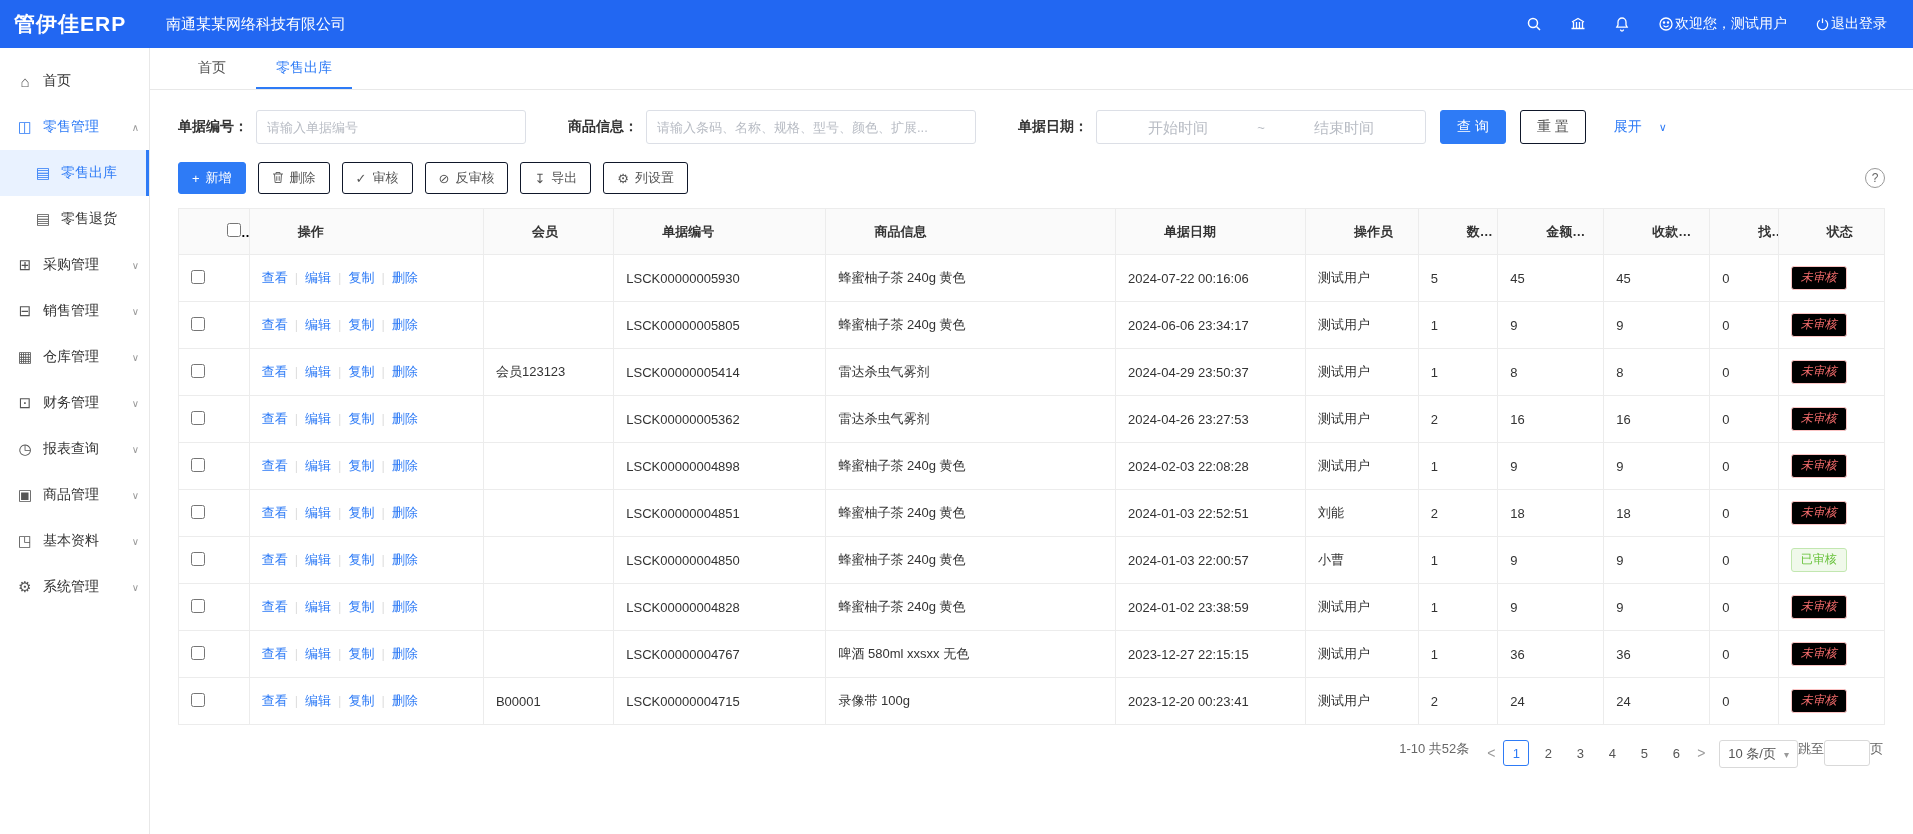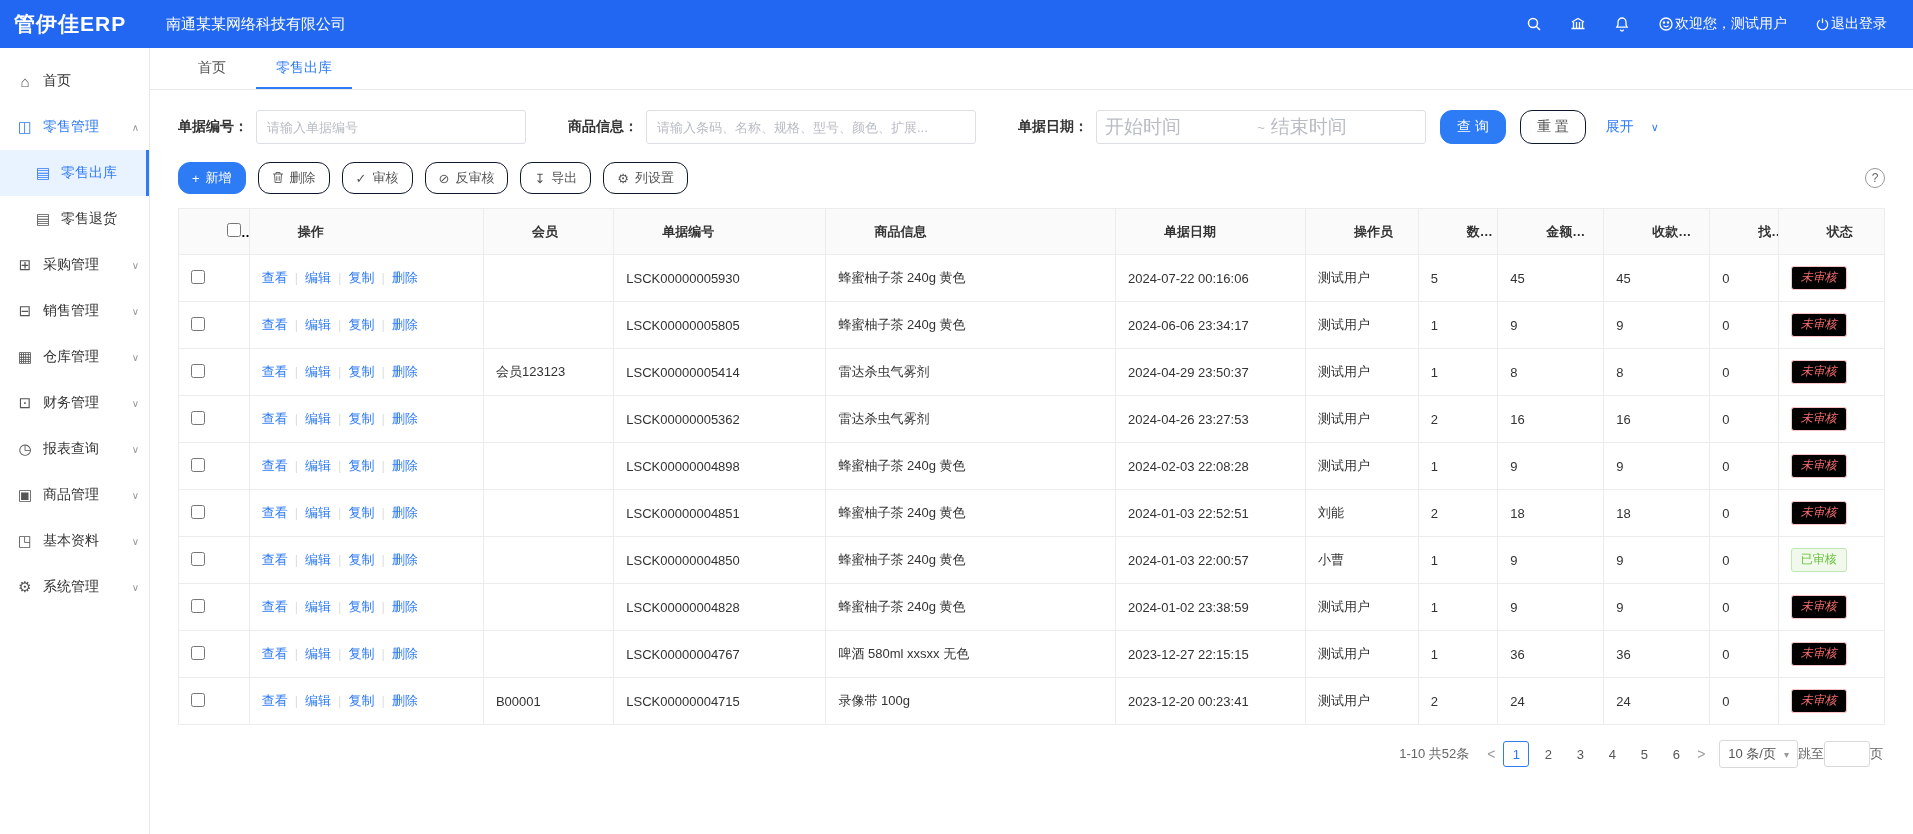--- a/index.html
+++ b/index.html
@@ -36,27 +36,27 @@
 
   
   .filter-row { display:flex; align-items:center; padding:20px 0 16px; }
   .f-label { font-size:14px; font-weight:bold; color:#333; white-space:nowrap; margin-right:8px; }
   .gap { margin-left:42px; }
   .f-input { height:34px; border:1px solid #dcdfe6; border-radius:3px; padding:0 10px; font-size:13px; color:#333; outline:none; font-family:inherit; }
   .f-input::placeholder, .date-input::placeholder, .pg-jump::placeholder { color:#b8bcc4; }
   .w-bill { width:270px; }
   .w-product { width:330px; }
   .date-range { width:330px; height:34px; border:1px solid #dcdfe6; border-radius:3px; display:flex; align-items:center; padding:0 8px; }
-  .date-input { border:none; outline:none; flex:1; height:100%; font-size:19px; font-family:inherit; min-width:0; }
+  .date-input { border:none; outline:none; flex:1; height:100%; font-size:15px; text-align:center; font-family:inherit; min-width:0; }
   .date-sep { color:#b8bcc4; padding:0 6px; font-size:13px; }
-  .btn { height:34px; border-radius:12px; font-size:14px; padding:0 16px; cursor:pointer; display:inline-flex; align-items:center; gap:6px; font-family:inherit; white-space:nowrap; }
+  .btn { height:34px; border-radius:3px; font-size:14px; padding:0 16px; cursor:pointer; display:inline-flex; align-items:center; gap:6px; font-family:inherit; white-space:nowrap; }
   .btn-primary { background:#2e7bf6; color:#fff; border:1px solid #2e7bf6; }
   .btn-plain { background:#fff; color:#555; border:1px solid #0f172a; }
   .gap-sm { margin-left:14px; }
-  .expand-link { color:#2e7bf6; font-size:14px; text-decoration:none; margin-left:20px; display:inline-flex; align-items:center; gap:17px; cursor:pointer; white-space:nowrap; }
+  .expand-link { color:#2e7bf6; font-size:14px; text-decoration:none; margin-left:28px; display:inline-flex; align-items:center; gap:17px; cursor:pointer; white-space:nowrap; }
   .chev-sm { font-size:11px; }
 
   
   .toolbar { display:flex; align-items:center; padding:2px 0 14px; gap:12px; }
   .toolbar .btn { height:32px; font-size:13px; padding:0 13px; }
   .ic { font-size:13px; line-height:1; }
   .help-circle { margin-left:auto; width:20px; height:20px; border:1px solid #999; border-radius:50%; color:#666; font-size:12px; display:flex; align-items:center; justify-content:center; cursor:pointer; }
 
   
   table.grid { width:100%; border-collapse:collapse; font-size:13px; table-layout:fixed; }
@@ -65,21 +65,21 @@
   .th-center, .td-center { text-align:center; }
   .col-check { text-align:center; }
   .cb { width:14px; height:14px; cursor:pointer; accent-color:#2e7bf6; }
   .act-link { color:#2e7bf6; text-decoration:none; cursor:pointer; }
   .act-sep { color:#e0e0e0; margin:0 7px; }
   .badge { display:inline-block; padding:3px 9px; font-size:12px; border-radius:3px; line-height:1.3; }
   .badge-red { color:#f56c6c; background:#000000; border:1px solid #fbc4c4;font-style:italic; }
   .badge-green { color:#67c23a; background:#f0f9eb; border:1px solid #c2e7b0; }
 
   
-  .pagination { display:flex; justify-content:flex-end; align-items:center; padding:15px 2px; gap:0; color:#666; font-size:13px; }
+  .pagination { display:flex; justify-content:flex-end; align-items:flex-start; padding:15px 2px; gap:0; color:#666; font-size:13px; }
   .pg-total { margin-right:10px; color:#666; }
   .pg-arrow { border:none; background:none; color:#999; font-size:14px; width:24px; height:26px; cursor:pointer; font-family:inherit; }
   .pg-pages { display:inline-flex; gap:6px; }
   .page-btn { border:1px solid transparent; background:none; color:#555; min-width:26px; height:26px; cursor:pointer; font-size:13px; border-radius:3px; font-family:inherit; }
   .page-active { border-color:#2e7bf6; color:#2e7bf6; background:#fff; }
   .pg-size { border:1px solid #d9d9d9; border-radius:3px; height:28px; padding:0 8px; display:inline-flex; align-items:center; gap:8px; color:#555; cursor:pointer; margin-left:6px; }
   .caret { font-size:10px; color:#999; }
   .pg-jump { width:46px; height:26px; border:1px solid #d9d9d9; border-radius:3px; outline:none; padding:0 6px; font-family:inherit; }
 </style>
 </head>

